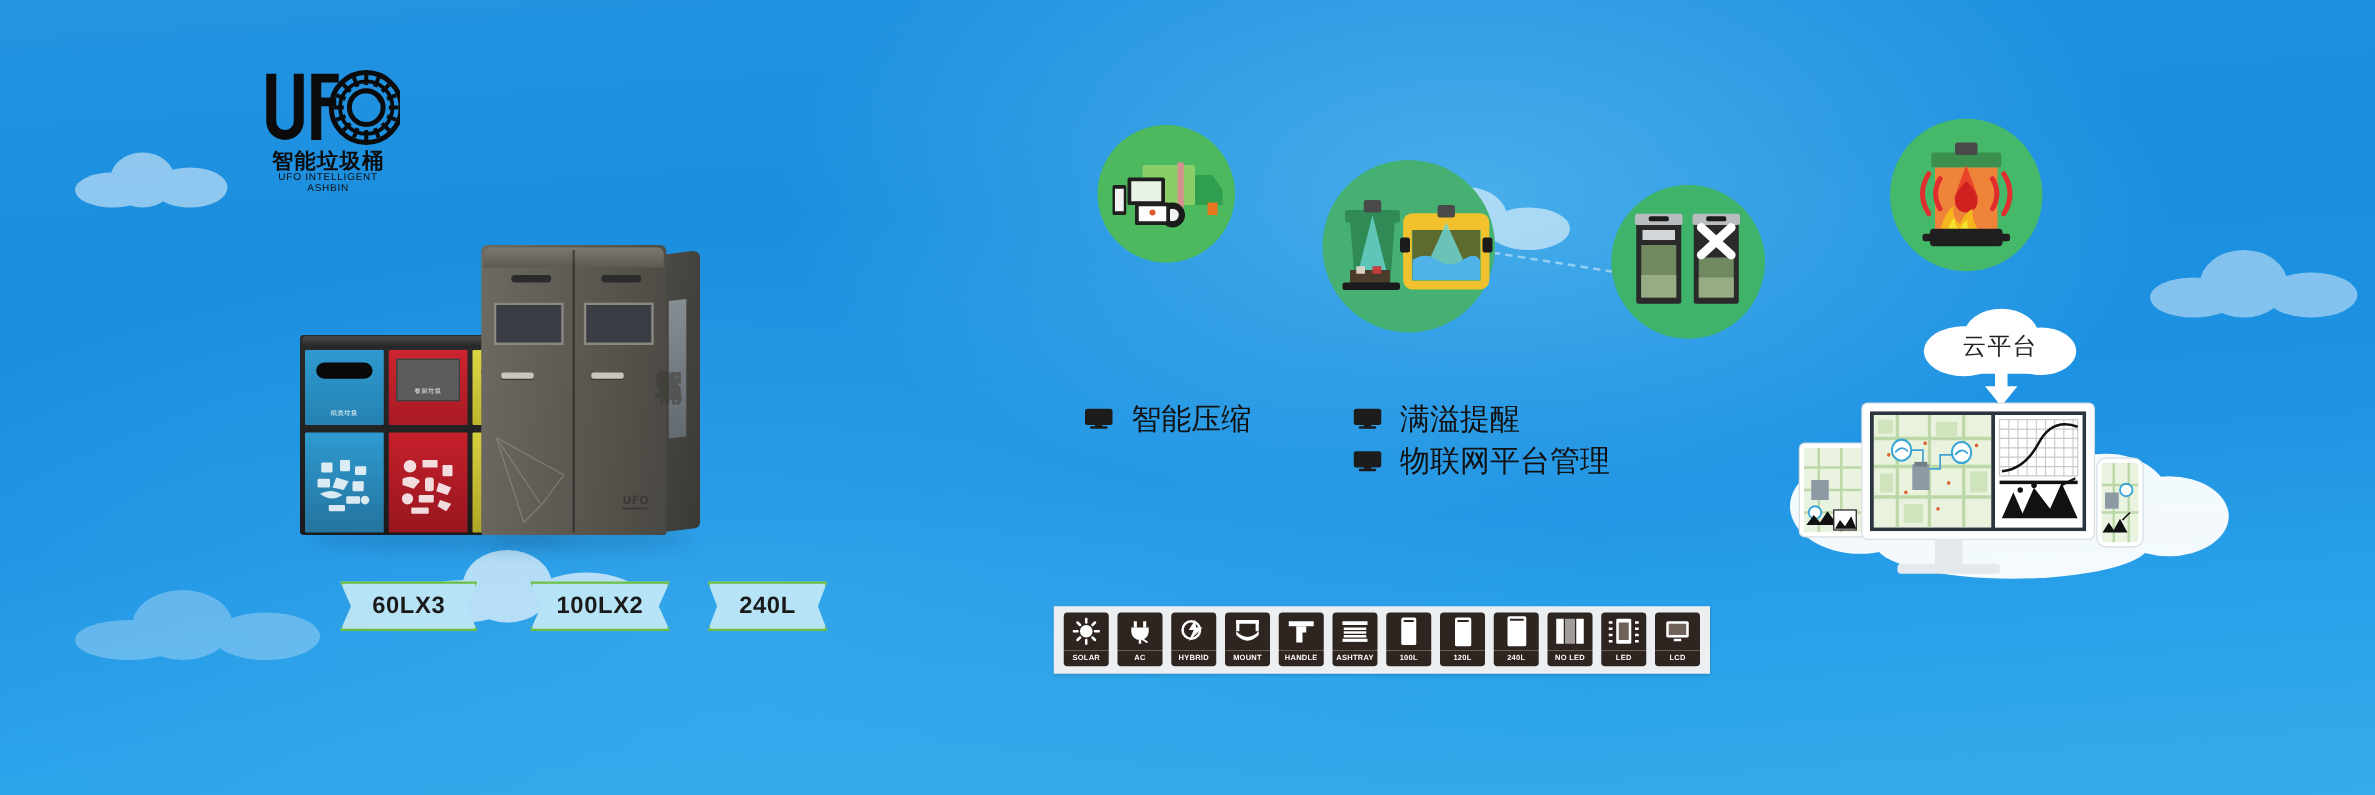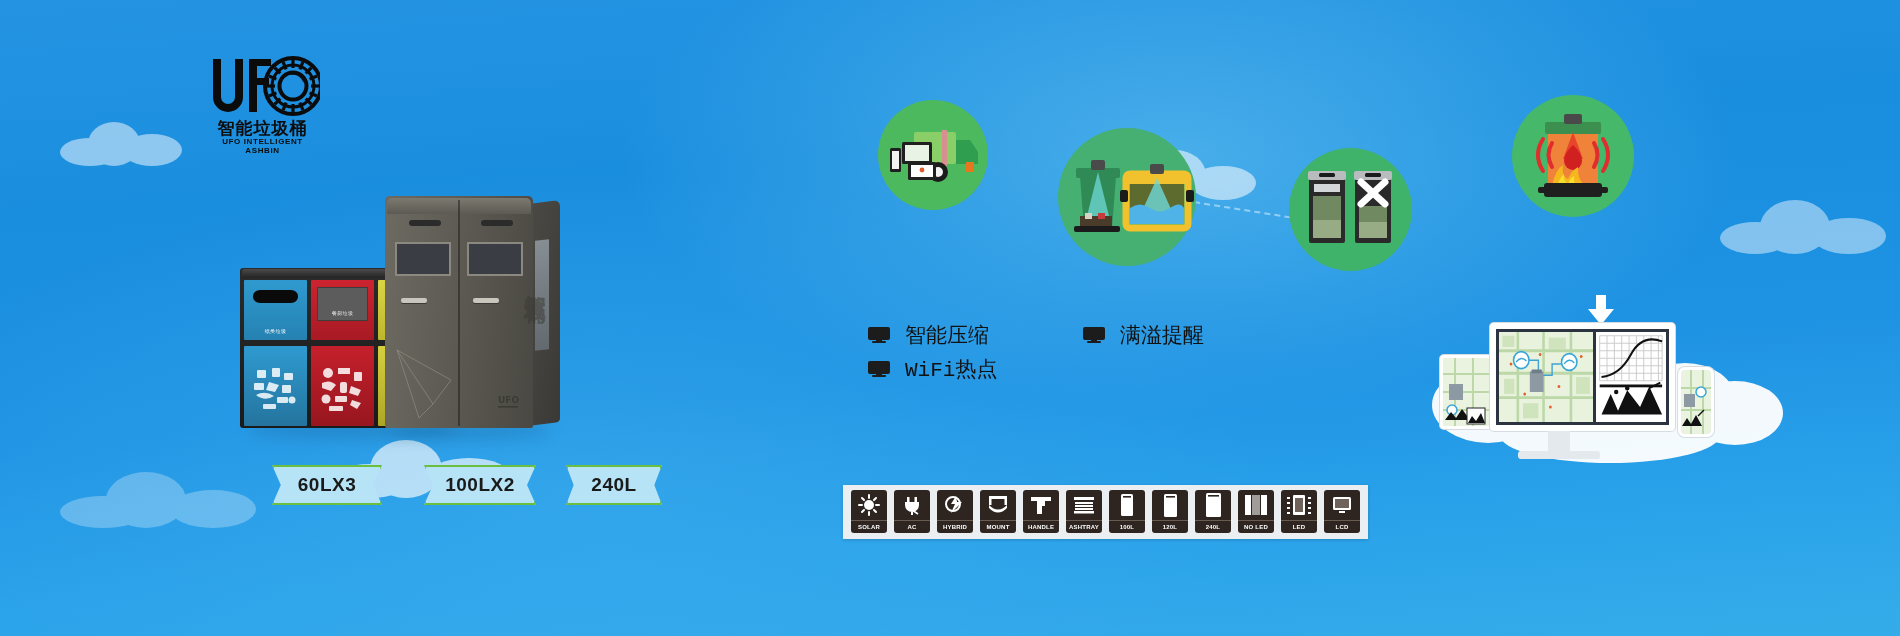--- a/index.html
+++ b/index.html
@@ -21,21 +21,21 @@
   .cloudgrp { position:absolute; opacity:.85; }
   .cloudgrp i { position:absolute; display:block; background:#fff; border-radius:50%; }
 
   
   #logo { position:absolute; left:205px; top:55px; width:115px; height:95px; }
   #logo .wordmark { position:absolute; left:0; top:0; width:115px; height:62px; }
   #logo .cn { position:absolute; left:0; top:62px; width:115px; text-align:center;
               font-size:17px; font-weight:bold; color:#0c0c0c; letter-spacing:1px;
               font-family:"DejaVu Sans", sans-serif; }
   #logo .en { position:absolute; left:0; top:82px; width:115px; text-align:center;
-              font-size:8px; font-weight:bold; color:#0c0c0c; letter-spacing:.6px; }
+              font-size:8px; font-weight:normal; color:#0c0c0c; letter-spacing:.6px; }
 
   
   .binwrap { position:absolute; }
   .shadow-soft { position:absolute; border-radius:50%; background:rgba(10,60,100,.18); filter:blur(7px); }
 
   
   #bin-triple { left:240px; top:268px; width:232px; height:160px; }
   .tri-body { position:absolute; left:0; top:0; width:212px; height:160px;
               background:linear-gradient(180deg,#2b2b2b,#1a1a1a); border-radius:3px; }
   .tri-side { position:absolute; left:206px; top:7px; width:26px; height:146px;
@@ -116,21 +116,21 @@
   
   #features { position:absolute; left:868px; top:318px; width:470px; }
   .fcol { position:absolute; top:0; }
   .fitem { display:flex; align-items:center; height:34px; }
   .monitor-ico { width:22px; height:17px; position:relative; margin-right:15px; flex:0 0 22px; }
   .monitor-ico .scr { position:absolute; left:0; top:0; width:22px; height:13px;
                       background:#1c1c1c; border-radius:2px; }
   .monitor-ico .nk  { position:absolute; left:8px; top:12px; width:6px; height:3px; background:#1c1c1c; }
   .monitor-ico .bs  { position:absolute; left:4px; top:14px; width:14px; height:2px;
                       background:#1c1c1c; border-radius:1px; }
-  .ftext { font-size:21px; color:#111; font-family:Liberation Mono, monospace; white-space:nowrap; }
+  .ftext { font-size:24px; color:#111; font-family:Liberation Serif, serif; white-space:nowrap; }
 
   
   #iconstrip { position:absolute; left:843px; top:485px; height:54px;
                background:#eceff1; display:flex; align-items:center;
                padding:0 8px; gap:7px; box-shadow:0 1px 3px rgba(0,0,0,.18); }
   .sicon { width:36px; height:44px; display:flex; flex-direction:column; }
   .sicon .box { width:36px; height:30px; background:#2e2520; border-radius:3px 3px 0 0;
                 position:relative; display:flex; align-items:center; justify-content:center; }
   .sicon .cap { width:36px; height:13px; background:#2e2520; border-radius:0 0 3px 3px;
                 color:#fff; font-size:6px; font-weight:bold; display:flex;
@@ -456,37 +456,37 @@
   <div id="features">
     <div class="fcol" style="left:0">
       <div class="fitem">
         <span class="monitor-ico">
             <span class="scr"></span>
             <span class="nk"></span>
             <span class="bs"></span>
           </span>
         <span class="ftext">智能压缩</span>
       </div>
-      <div class="fitem">
-        <span class="monitor-ico">
-            <span class="scr"></span>
-            <span class="nk"></span>
-            <span class="bs"></span>
-          </span>
-        <span class="ftext">WiFi热点</span>
-      </div>
     </div>
     <div class="fcol" style="left:215px">
       <div class="fitem">
         <span class="monitor-ico">
             <span class="scr"></span>
             <span class="nk"></span>
             <span class="bs"></span>
           </span>
         <span class="ftext">满溢提醒</span>
+      </div>
+      <div class="fitem">
+        <span class="monitor-ico">
+            <span class="scr"></span>
+            <span class="nk"></span>
+            <span class="bs"></span>
+          </span>
+        <span class="ftext">物联网平台管理</span>
       </div>
     </div>
   </div>
 
   <div id="iconstrip">
 
     <div class="sicon">
       <div class="box">
         <svg width="22" height="22" viewBox="0 0 22 22">
             <g fill="#fff">
@@ -656,20 +656,31 @@
     <svg style="position:absolute;left:-10px;top:62px;width:360px;height:160px" viewBox="0 0 360 160">
       <g fill="#ffffff" opacity=".95">
         <ellipse cx="58" cy="98" rx="56" ry="38"></ellipse>
           <ellipse cx="112" cy="86" rx="44" ry="34"></ellipse>
         <ellipse cx="255" cy="92" rx="50" ry="36"></ellipse>
           <ellipse cx="305" cy="106" rx="48" ry="32"></ellipse>
         <ellipse cx="180" cy="128" rx="110" ry="28"></ellipse>
       </g>
     </svg>
 
+    <div class="cloudlabel">
+      <svg style="position:absolute;left:0;top:0;width:130px;height:58px" viewBox="0 0 130 58">
+        <g fill="#ffffff">
+          <ellipse cx="36" cy="36" rx="32" ry="20"></ellipse>
+            <ellipse cx="66" cy="24" rx="30" ry="22"></ellipse>
+          <ellipse cx="98" cy="36" rx="28" ry="19"></ellipse>
+            <rect x="20" y="34" width="94" height="20" rx="10"></rect>
+        </g>
+      </svg>
+      <div class="txt">云平台</div>
+    </div>
 
     <svg class="arrowdown" viewBox="0 0 26 30">
       <path d="M8 0 h10 v14 h8 L13 30 L0 14 h8Z" fill="#ffffff"></path>
     </svg>
 
     <div class="tablet">
       <svg width="46" height="68" viewBox="0 0 46 68">
         <rect width="46" height="68" fill="#e9f3e0"></rect>
         <g stroke="#bcd8a8" stroke-width="2" fill="none">
           <path d="M0 16h46M0 34h46M0 52h46M12 0v68M30 0v68"></path>

